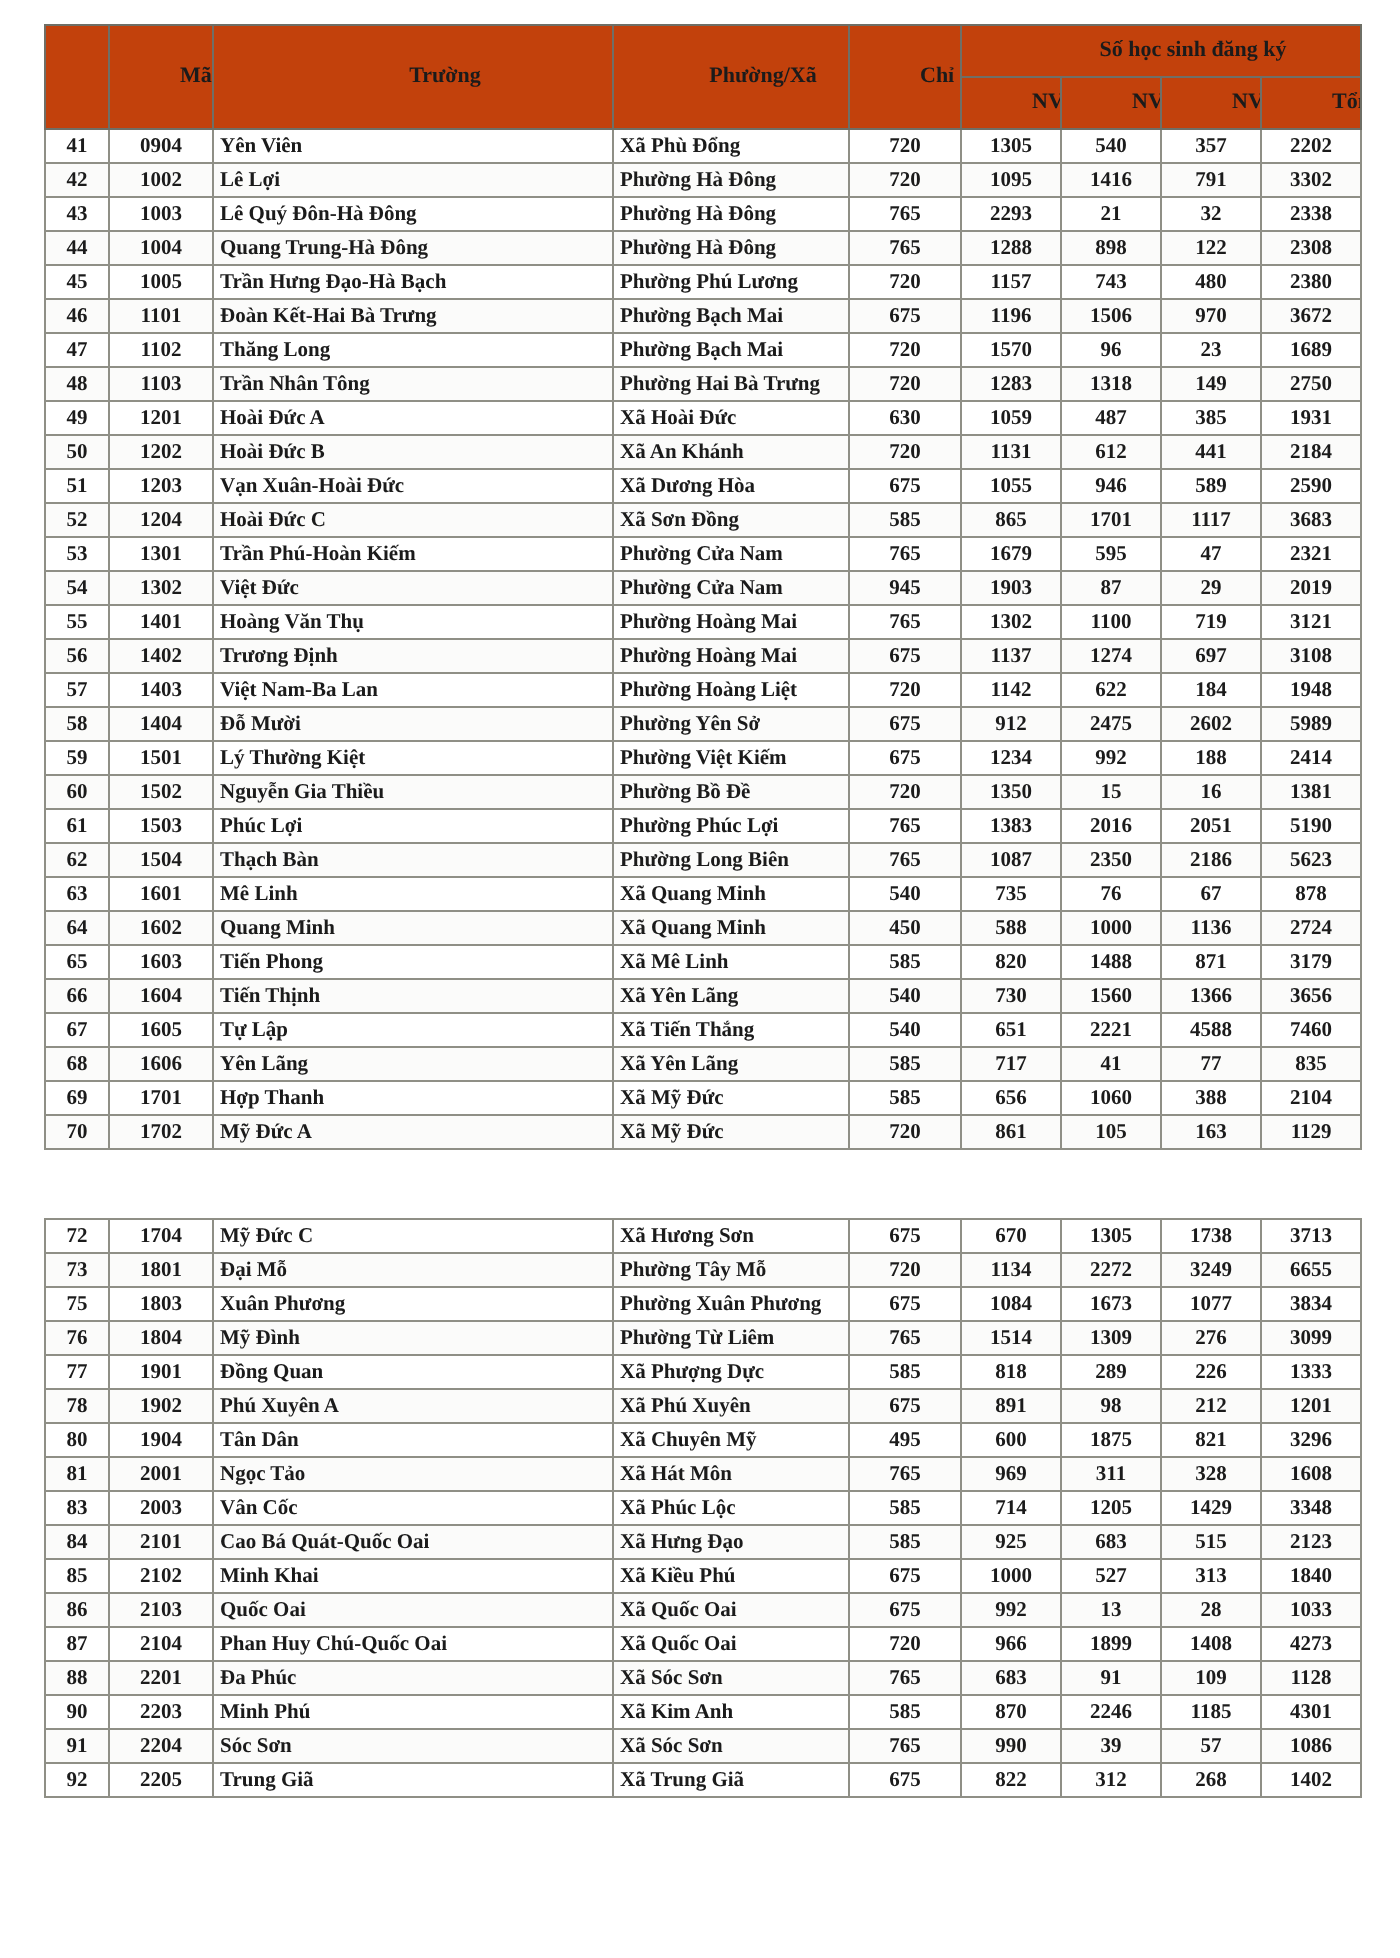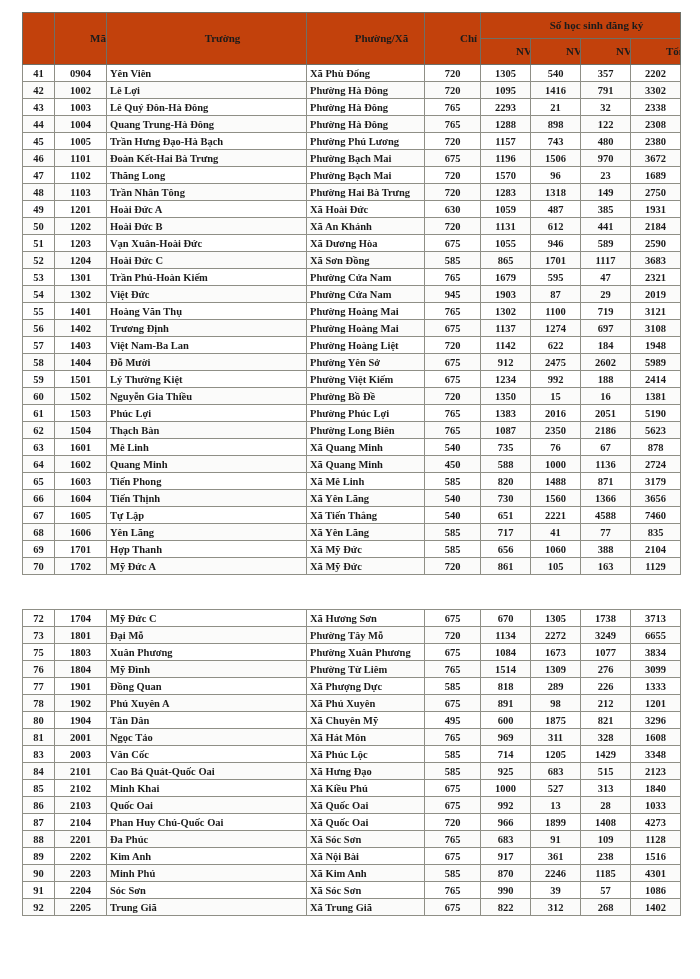--- a/index.html
+++ b/index.html
@@ -601,31 +601,20 @@
           <td class="ma">2201</td>
           <td class="text">Đa Phúc</td>
           <td class="text">Xã Sóc Sơn</td>
           <td class="num">765</td>
           <td class="num">683</td>
           <td class="num">91</td>
           <td class="num">109</td>
           <td class="num">1128</td>
         </tr>
         <tr>
-          <td class="stt">89</td>
-          <td class="ma">2202</td>
-          <td class="text">Kim Anh</td>
-          <td class="text">Xã Nội Bài</td>
-          <td class="num">675</td>
-          <td class="num">917</td>
-          <td class="num">361</td>
-          <td class="num">238</td>
-          <td class="num">1516</td>
-        </tr>
-        <tr>
           <td class="stt">90</td>
           <td class="ma">2203</td>
           <td class="text">Minh Phú</td>
           <td class="text">Xã Kim Anh</td>
           <td class="num">585</td>
           <td class="num">870</td>
           <td class="num">2246</td>
           <td class="num">1185</td>
           <td class="num">4301</td>
         </tr>

